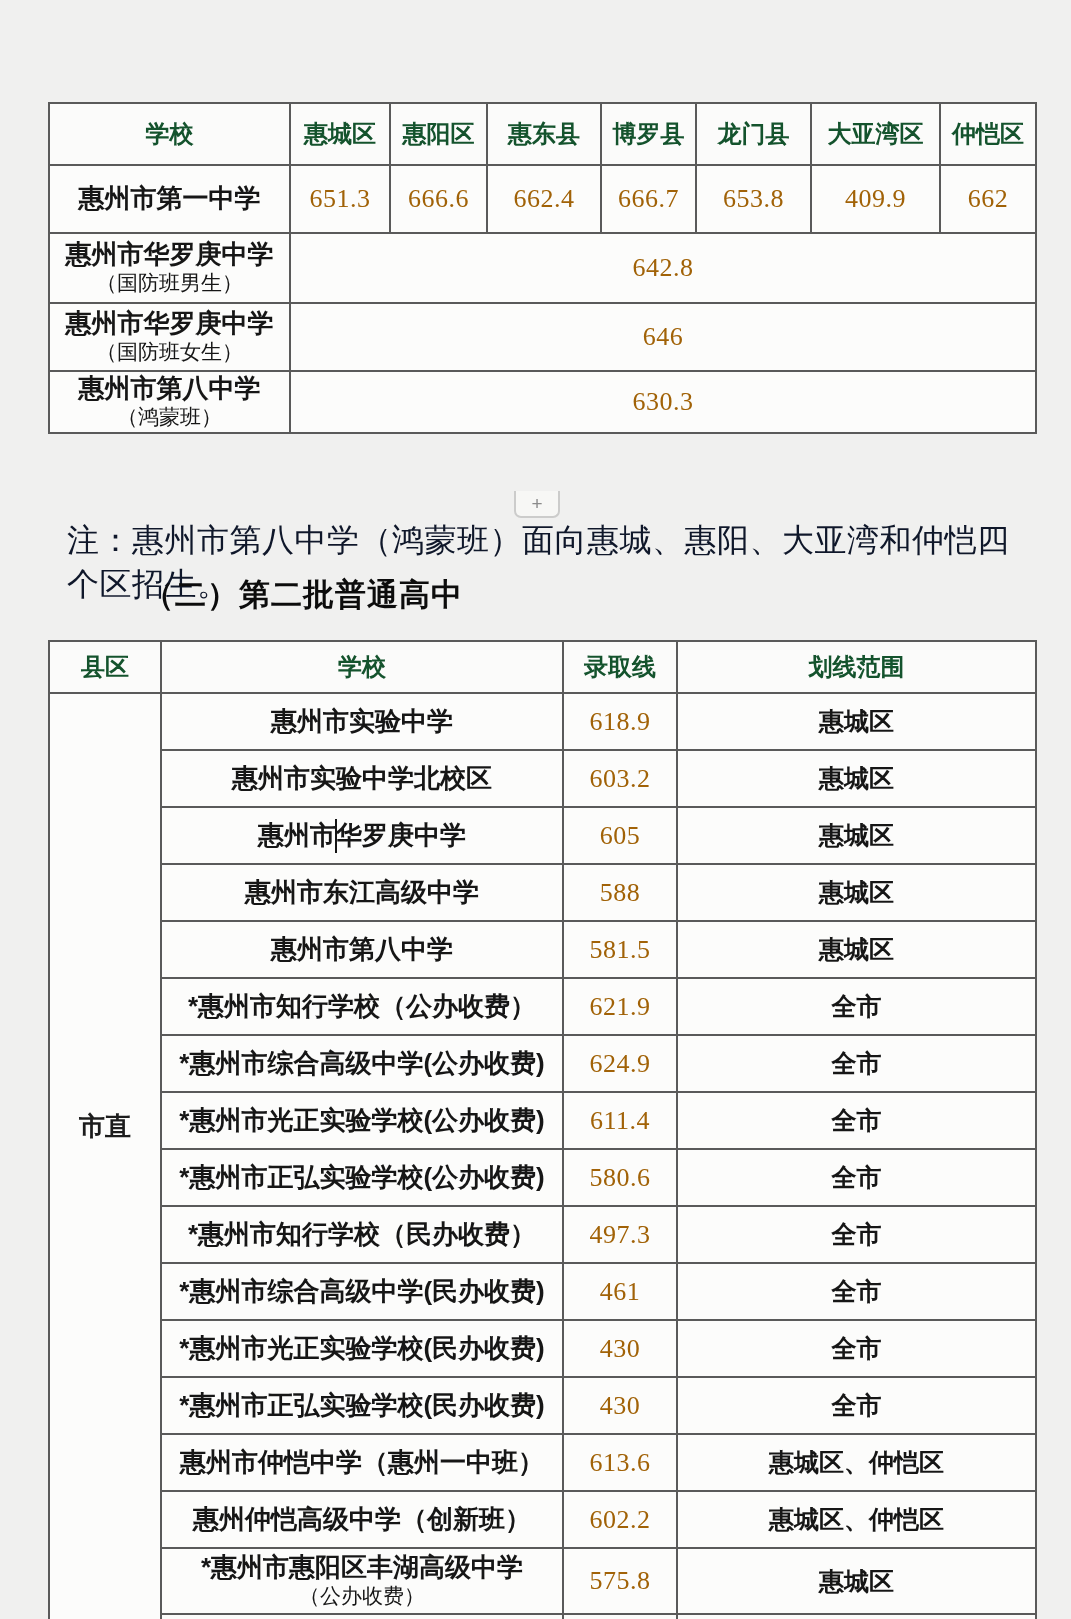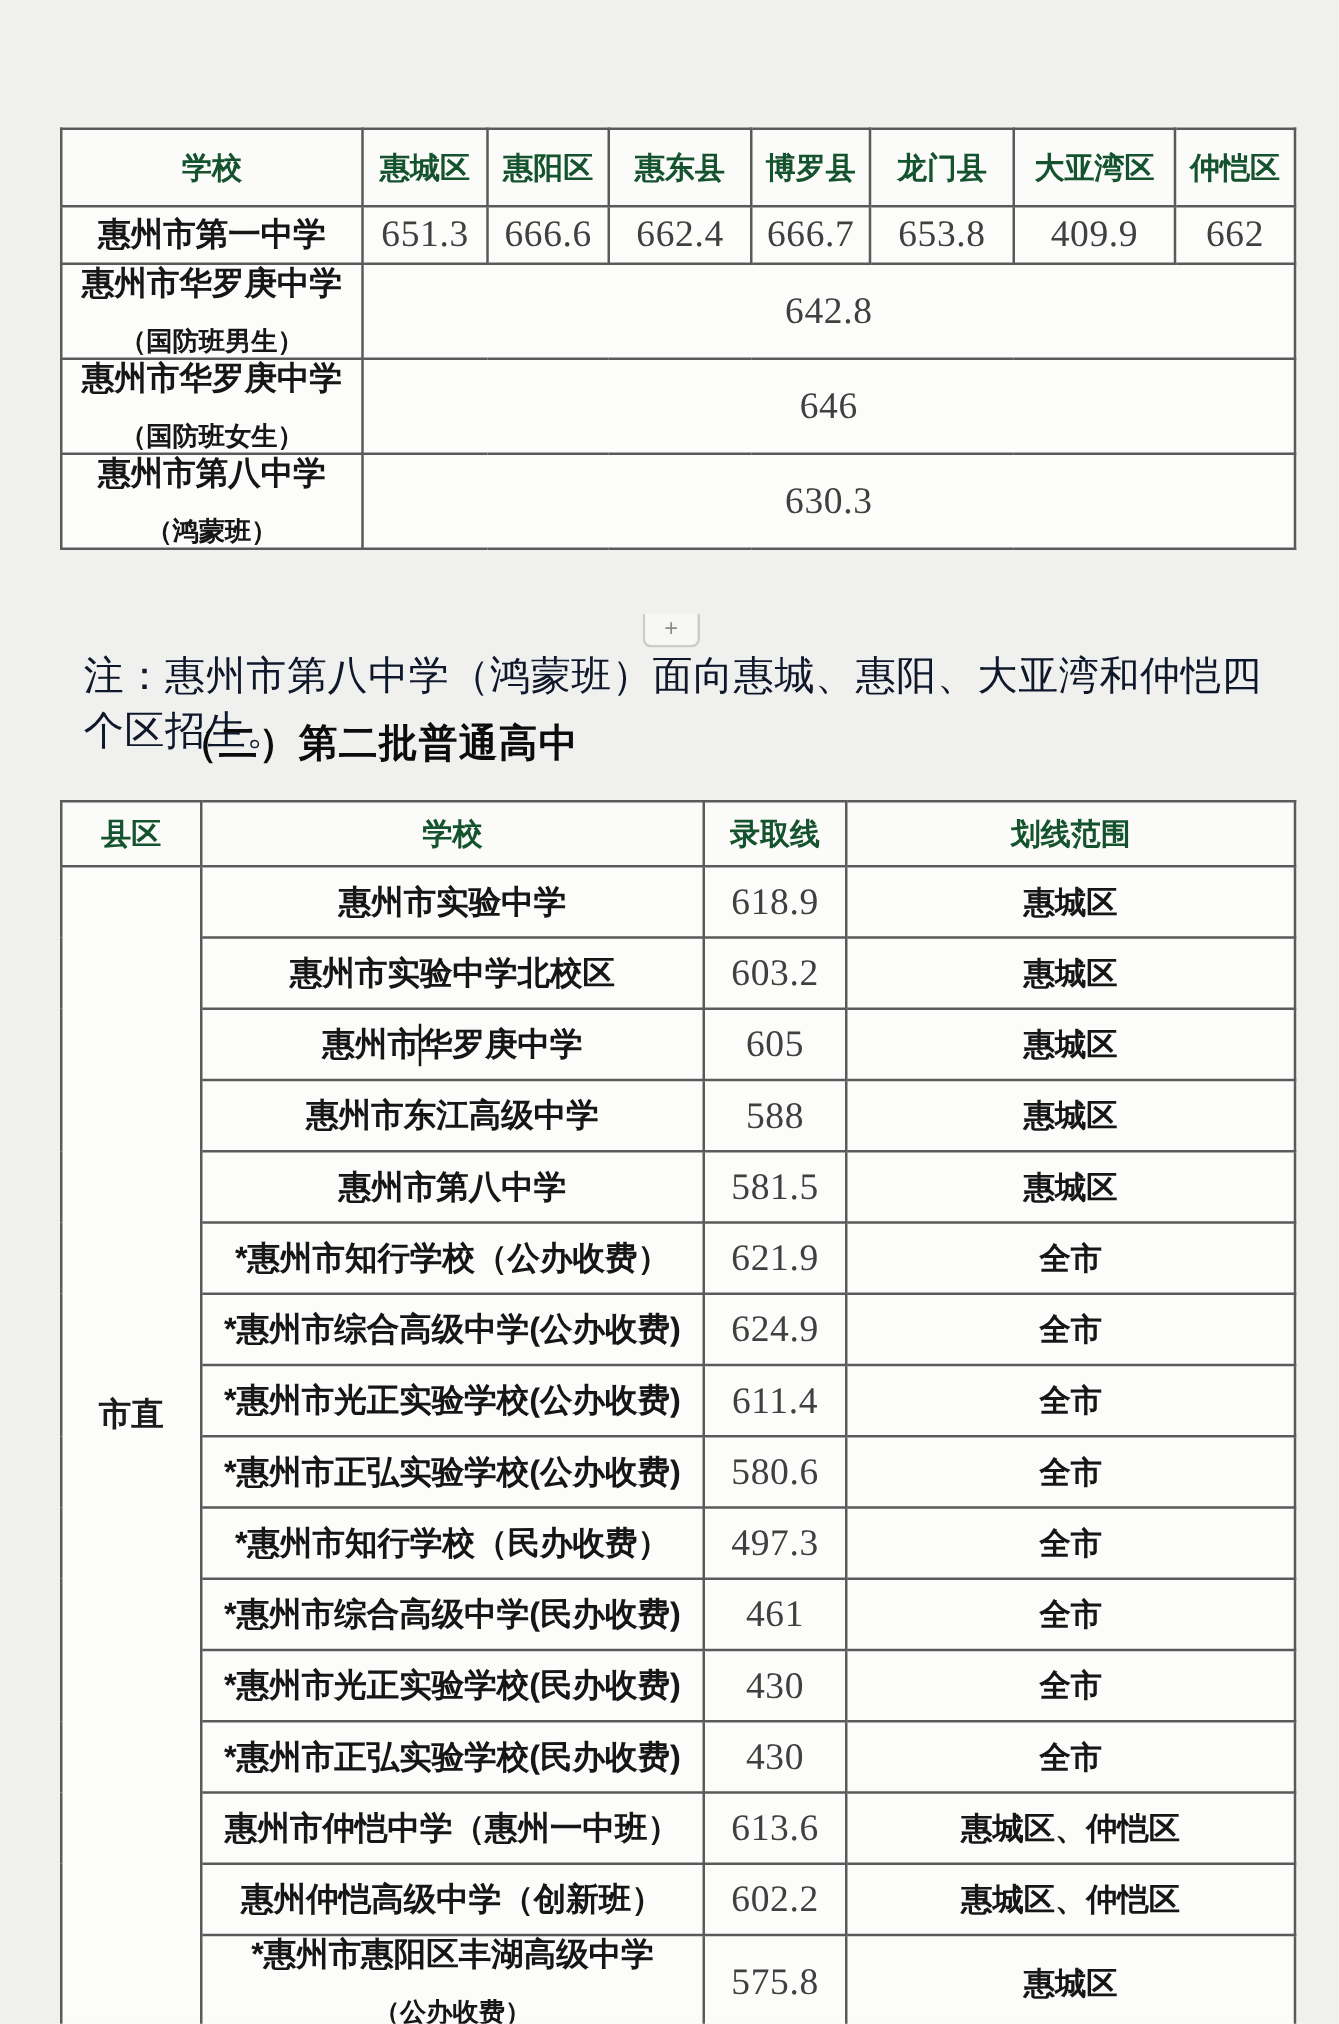--- a/index.html
+++ b/index.html
@@ -22,24 +22,24 @@
   table{border-collapse:collapse;table-layout:fixed;background:#fcfcfb;}
   .doc-table{position:absolute;left:48px;width:987px;border:2px solid #454545;}
   .doc-table td,.doc-table th{
     border:2px solid #5a5a5a;padding:0;text-align:center;vertical-align:middle;
     overflow:hidden;
   }
   .t1{top:102px;}
   .t2{top:640px;}
   th{font-size:24px;font-weight:700;color:#14532d;background:#fbfbfa;}
   .school{font-size:26px;font-weight:700;color:#161616;line-height:1.15;}
-  .school .sub{font-size:21px;font-weight:700;margin-top:20px;}
+  .school .sub{font-size:21px;font-weight:400;margin-top:1px;}
   .num{
     font-family:"Liberation Serif","DejaVu Serif",serif;
-    font-size:30px;color:#404040;letter-spacing:.5px;font-weight:400;
+    font-size:26px;color:#a16207;letter-spacing:.5px;font-weight:400;
   }
   .range{font-size:25px;font-weight:700;color:#161616;}
   .district{font-size:26px;font-weight:700;}
   .district span{position:relative;top:-56px;display:inline-block;}
   .note{
     position:absolute;left:67px;top:519px;width:960px;
     font-size:32px;font-weight:400;color:#0f172a;letter-spacing:.5px;
   }
   .add-btn{
     position:absolute;left:514px;top:491px;width:46px;height:27px;
@@ -76,21 +76,21 @@
         <tr style="height:62px">
       <th>学校</th>
       <th>惠城区</th>
       <th>惠阳区</th>
       <th>惠东县</th>
       <th>博罗县</th>
       <th>龙门县</th>
       <th>大亚湾区</th>
       <th>仲恺区</th>
     </tr>
-    <tr style="height:46px">
+    <tr style="height:68px">
       <td class="school">惠州市第一中学</td>
       <td class="num">651.3</td>
       <td class="num">666.6</td>
       <td class="num">662.4</td>
       <td class="num">666.7</td>
       <td class="num">653.8</td>
       <td class="num">409.9</td>
       <td class="num">662</td>
     </tr>
     <tr style="height:70px">

